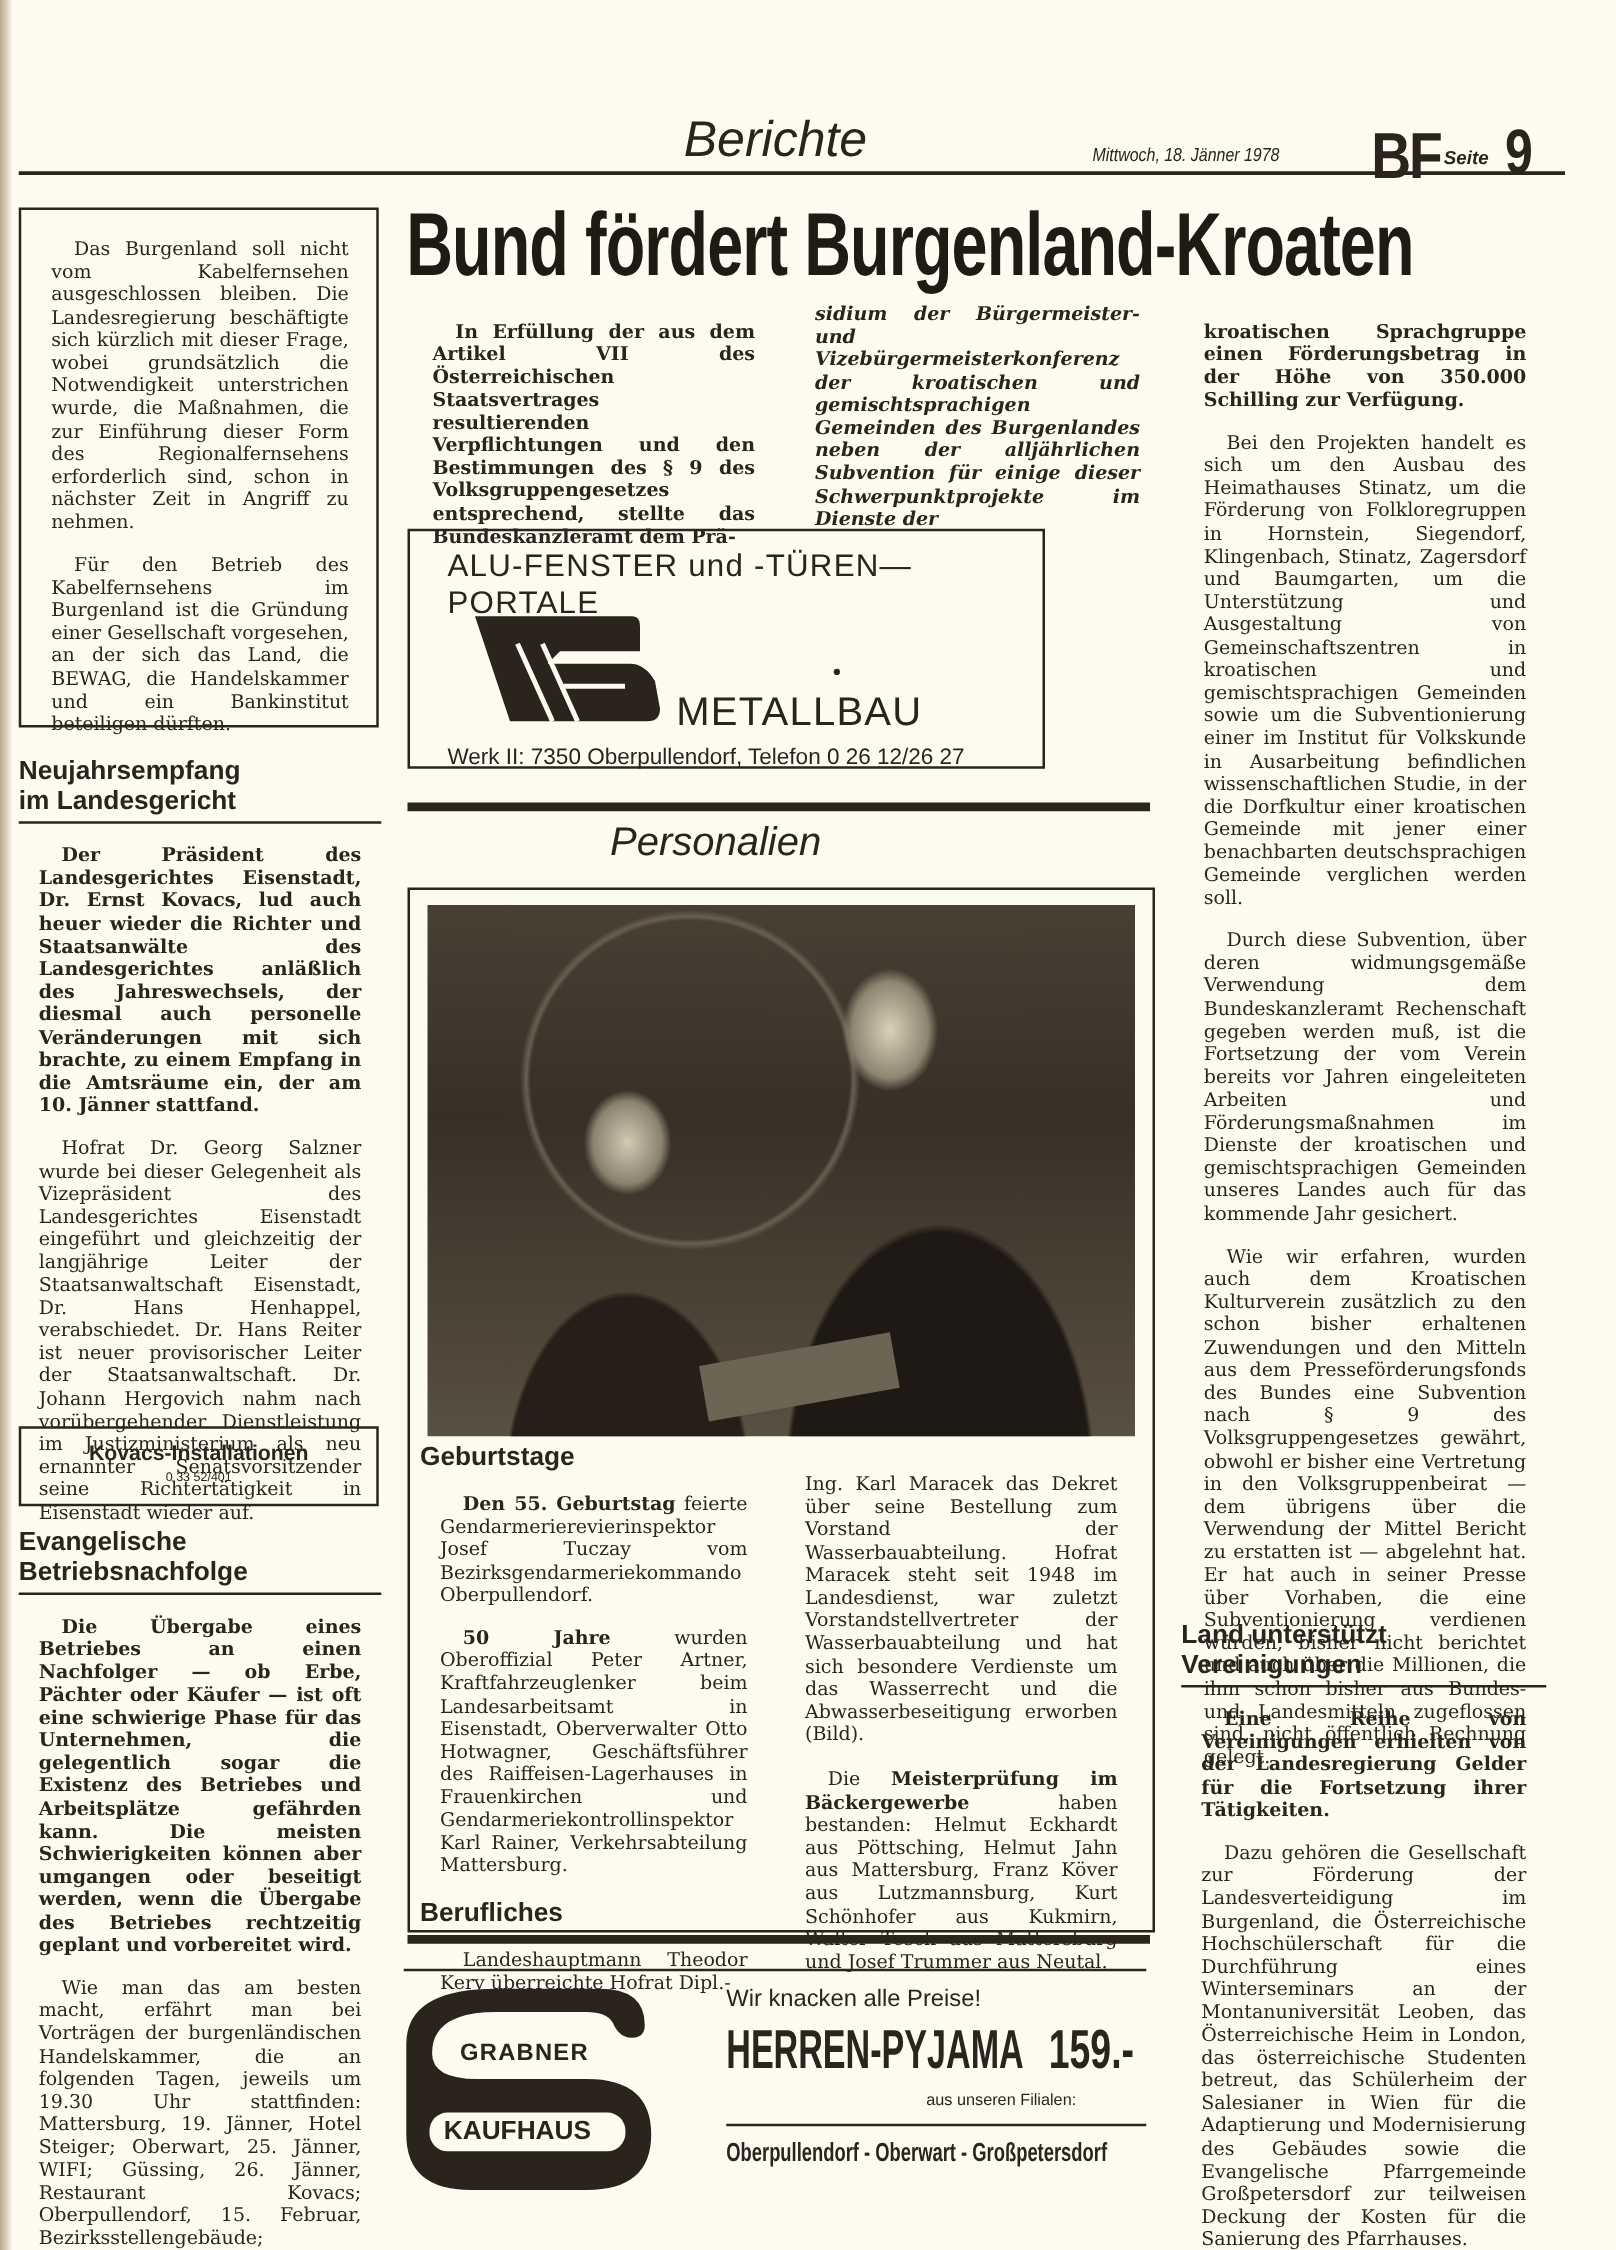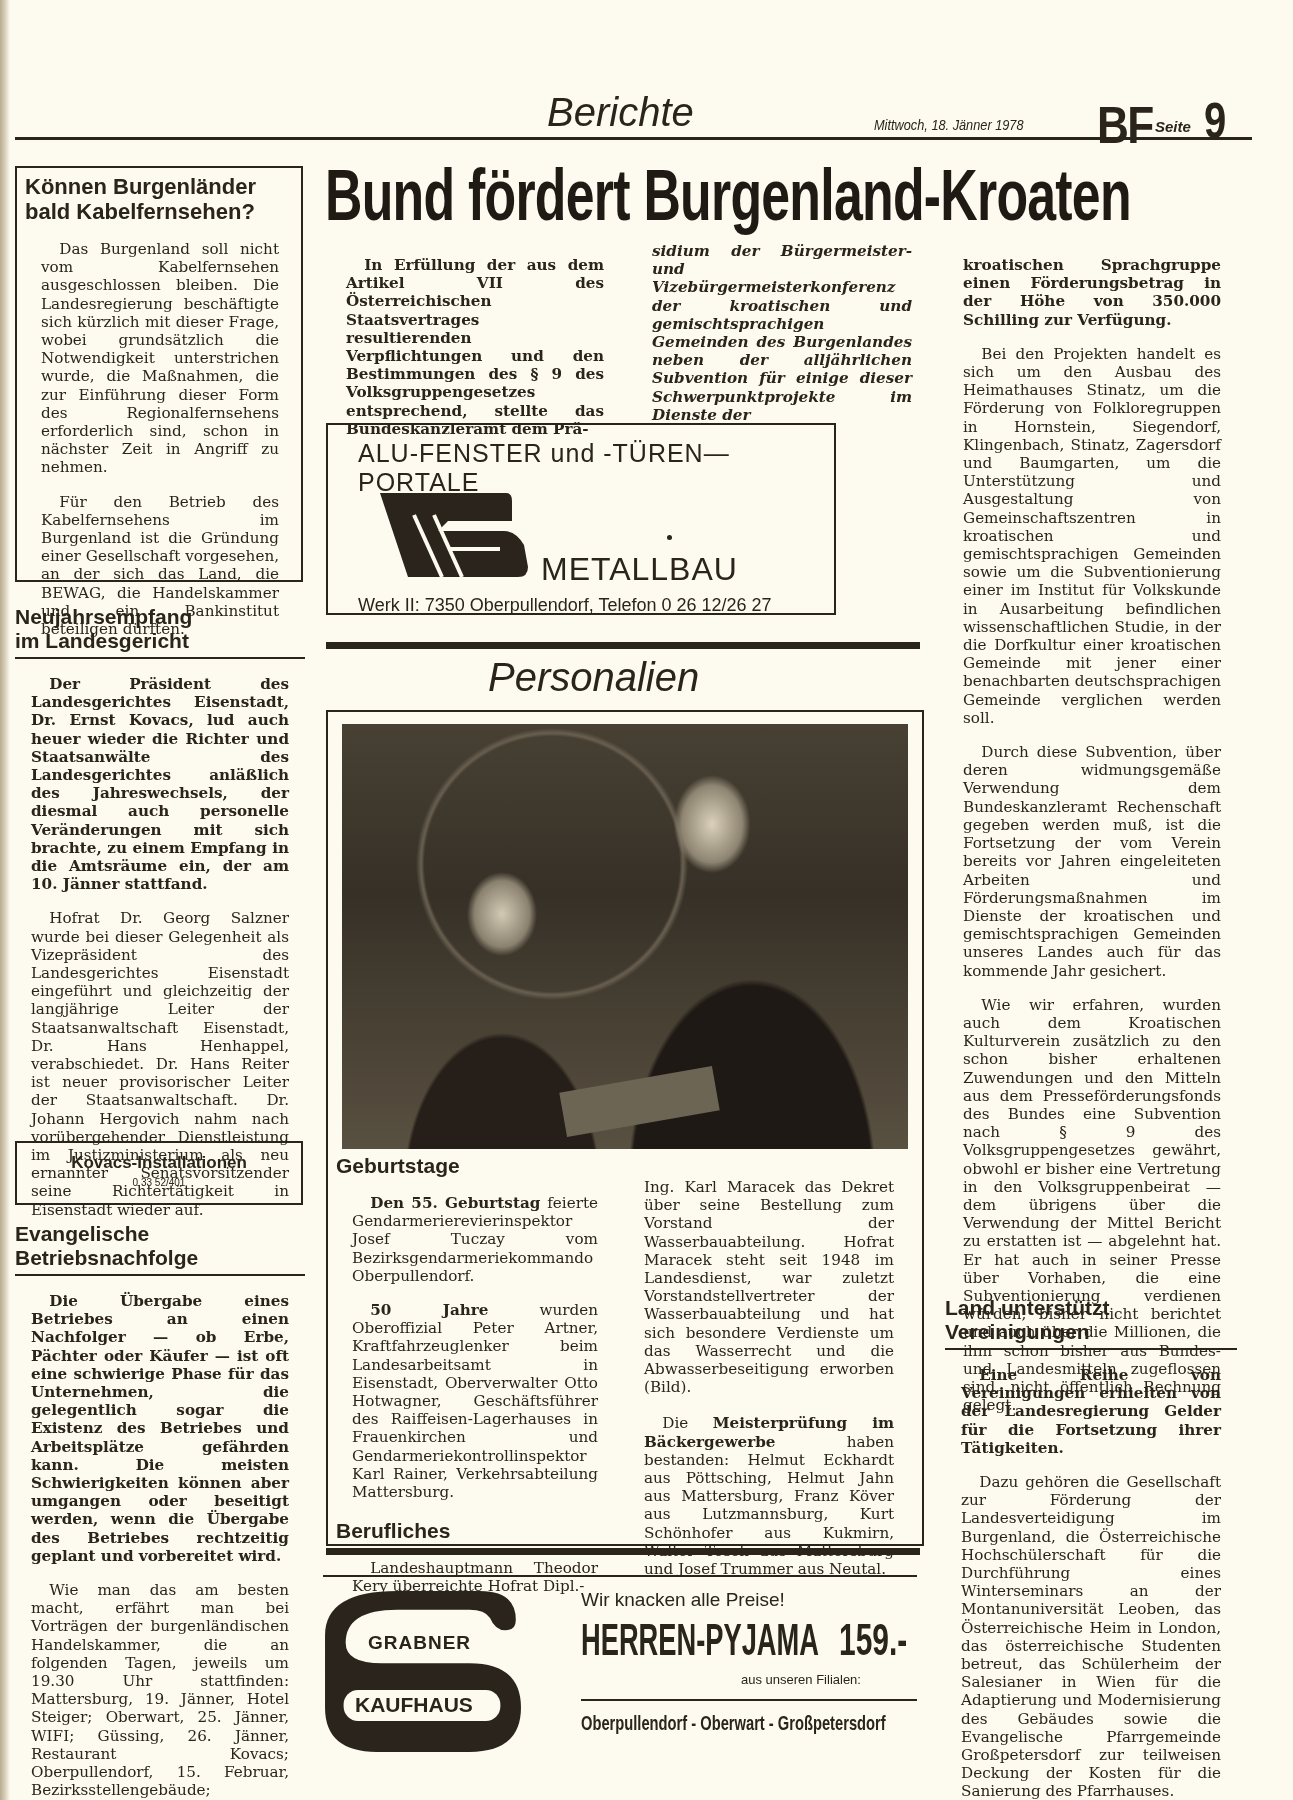--- a/index.html
+++ b/index.html
@@ -31,21 +31,21 @@
   .hrule { height:2px; background:#2a241c; }
 
   
   .headline { left:325px; top:160px; font-size:70px; font-weight:bold; font-family:"Liberation Sans",sans-serif; transform:scaleX(0.74) scaleY(1.02); transform-origin:left top; white-space:nowrap; letter-spacing:-1px; line-height:70px; color:#1f1a14; }
 
   
   .ad-sommer { left:326px; top:423px; width:506px; height:188px; }
   .ms-logo { position:absolute; left:50px; top:62px; width:150px; height:92px; }
 
   .thick-rule { background:#2a241c; height:7px; }
-  .personalien { left:488px; top:655px; font-size:40px; font-style:italic; font-family:"Liberation Sans",sans-serif; }
+  .personalien { left:488px; top:655px; font-size:32px; font-style:italic; font-family:"Liberation Sans",sans-serif; }
 
   .photo-box { left:326px; top:710px; width:594px; height:832px; }
   .photo { position:absolute; left:14px; top:12px; width:566px; height:425px;
     background:
       radial-gradient(ellipse 50px 60px at 160px 190px, #cfc6b2 0%, #8a8170 55%, transparent 70%),
       radial-gradient(ellipse 55px 70px at 370px 100px, #d6cdb8 0%, #8d8472 55%, transparent 70%),
       radial-gradient(ellipse 160px 260px at 160px 470px, #2a241e 0%, #2a241e 60%, transparent 62%),
       radial-gradient(ellipse 200px 330px at 410px 460px, #231e19 0%, #231e19 60%, transparent 62%),
       radial-gradient(circle 170px at 210px 140px, transparent 75%, #6a6152 77%, transparent 80%),
       linear-gradient(180deg,#4a4337 0%, #3a342b 40%, #5a5243 100%);
@@ -59,24 +59,20 @@
 <div class="edge"></div>
 
 <div class="abs section-title">Berichte</div>
 <div class="abs date">Mittwoch, 18. Jänner 1978</div>
 <div class="abs bf">BF</div>
 <div class="abs seite">Seite</div>
 <div class="abs pagenum">9</div>
 <div class="abs mast-rule"></div>
 
 <div class="abs box" style="left:15px;top:166px;width:288px;height:416px;padding:6px 6px 0 8px;box-sizing:border-box;">
-  <h2 class="hd" style="font-size:22px;line-height:25px;">
-    <span>Können Burgenländer</span><br>
-    <span>bald Kabelfernsehen?</span>
-  </h2>
   <div class="col-text">
     <p>Das Burgenland soll nicht vom Kabelfernsehen ausgeschlossen bleiben. Die Landesregierung beschäftigte sich kürzlich mit dieser Frage, wobei grundsätzlich die Notwendigkeit unterstrichen wurde, die Maßnahmen, die zur Einführung dieser Form des Regionalfernsehens erforderlich sind, schon in nächster Zeit in Angriff zu nehmen.</p>
     <p>Für den Betrieb des Kabelfernsehens im Burgenland ist die Gründung einer Gesellschaft vorgesehen, an der sich das Land, die BEWAG, die Handelskammer und ein Bankinstitut beteiligen dürften.</p>
   </div>
 </div>
 
 <div class="abs" style="left:15px;top:605px;width:290px;">
   <h2 class="hd">
     <span>Neujahrsempfang</span><br>
     <span>im Landesgericht</span>

